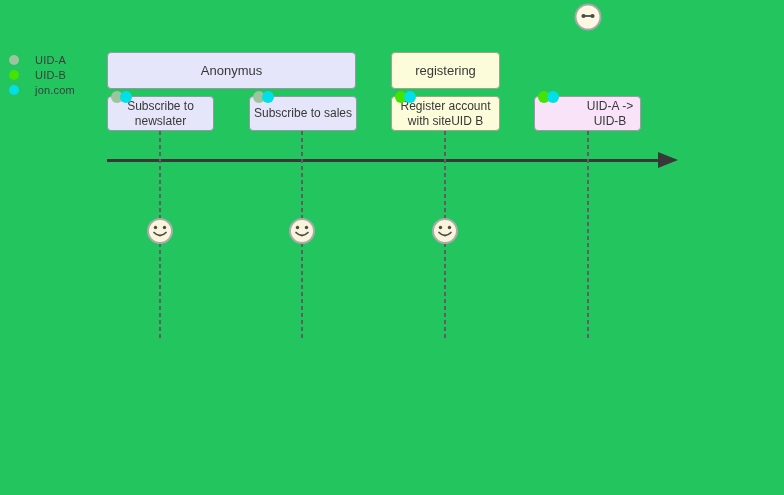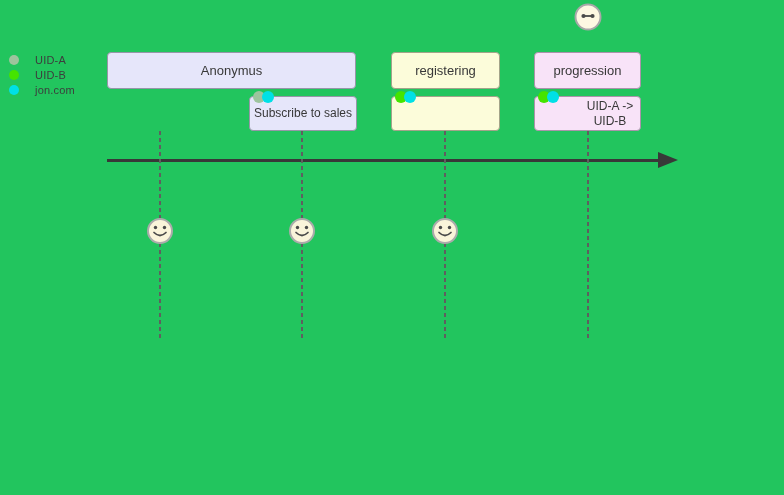--- a/index.html
+++ b/index.html
@@ -75,32 +75,35 @@
     <circle cx="10.5" cy="14" r="2.1" fill="#4a4a4a"></circle>
     <circle cx="19.5" cy="14" r="2.1" fill="#4a4a4a"></circle>
   </svg>
 
   <div class="box phase fill-yellow" style="left:391px; width:109px;">
     <span>registering</span>
   </div>
   <div class="box phase fill-lavender" style="left:107px; width:249px;">
     <span>Anonymus</span>
   </div>
-  <div class="box phase fill-pink" style="left:534px; width:107px;">
-    <span>progression</span>
+
+  <div class="box event fill-lavender" style="left:107px; width:107px;">
+    <span class="marker first c-uida"></span>
+    <span class="marker second c-jon"></span>
+    <span>Subscribe to newslater</span>
   </div>
-
   <div class="box event fill-lavender" style="left:249px; width:108px;">
     <span class="marker first c-uida"></span>
     <span class="marker second c-jon"></span>
     <span>Subscribe to sales</span>
   </div>
   <div class="box event fill-yellow" style="left:391px; width:109px;">
     <span class="marker first c-uidb"></span>
     <span class="marker second c-jon"></span>
+    <span>Register account with siteUID B</span>
   </div>
   <div class="box event fill-pink" style="left:534px; width:107px;padding-left:48px;">
     <span class="marker first c-uidb"></span>
     <span class="marker second c-jon"></span>
     <span>UID-A -&gt; UID-B</span>
   </div>
 
   <div class="tl-line"></div>
   <div class="tl-head"></div>
 

